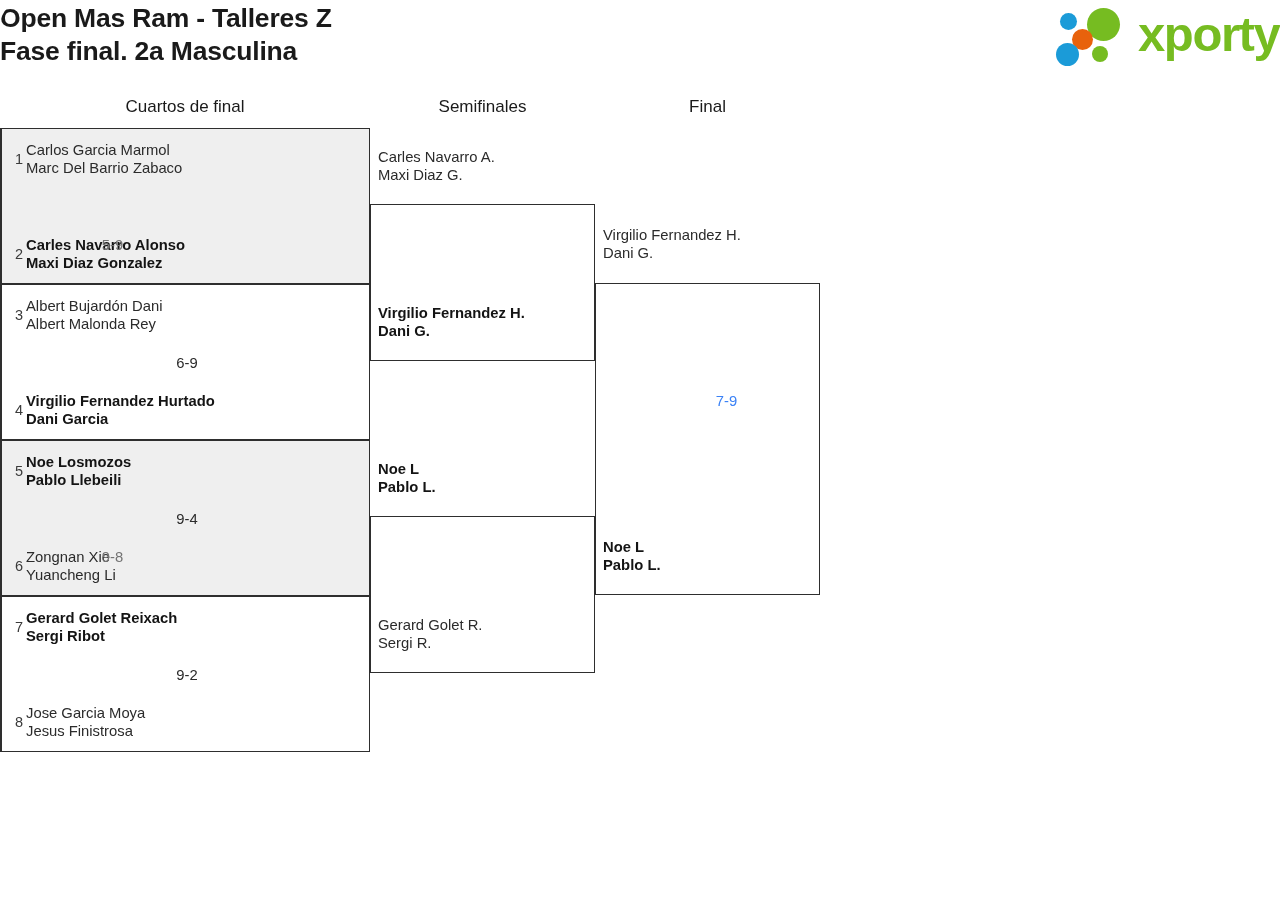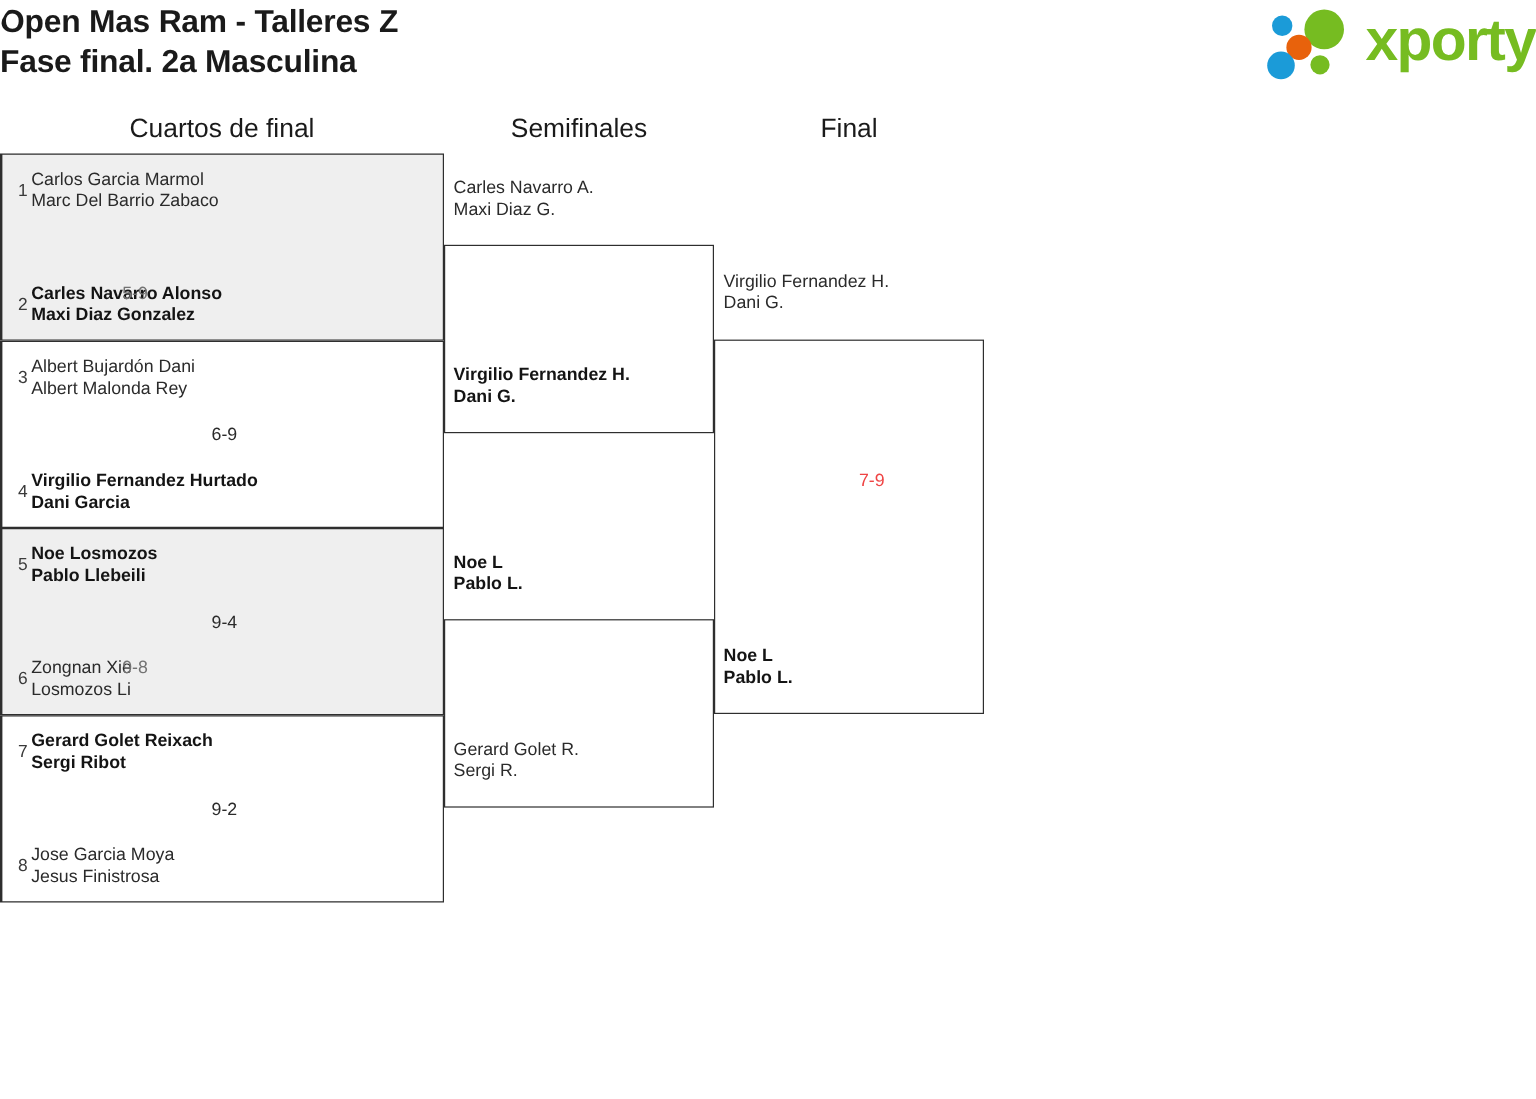--- a/index.html
+++ b/index.html
@@ -47,21 +47,21 @@
     font-size: 49px;
     font-weight: 700;
     color: #76bc21;
     letter-spacing: -1.4px;
     line-height: 62px;
   }
 
   
   .round-head {
     position: absolute;
-    font-size: 22px;
+    font-size: 17px;
     font-weight: 400;
     color: #1a1a1a;
     text-align: center;
     line-height: 22px;
     white-space: nowrap;
   }
   .rh-qf { left: 0px;   top: 96px; width: 370px; }
   .rh-sf { left: 370px; top: 96px; width: 225px; }
   .rh-f  { left: 595px; top: 96px; width: 225px; }
 
@@ -153,21 +153,21 @@
     width: 225px;
     border: 1px solid #2e2e2e;
     background: #ffffff;
   }
   .f-score {
     position: absolute;
     left: 595px;
     width: 263px;
     text-align: center;
     font-size: 14.8px;
-    color: #ef4444;
+    color: #3b82f6;
     line-height: 18px;
   }
 </style>
 </head>
 <body>
 
 <div id="page">
 
   <div class="title-block">
     <div class="title-line">Open Mas Ram - Talleres Z</div>
@@ -230,21 +230,21 @@
       <div class="names">
         <div class="pname">Noe Losmozos</div>
         <div class="pname">Pablo Llebeili</div>
       </div>
     </div>
     <div class="qf-score">9-4</div>
     <div class="qf-row bottom">
       <div class="seed">6</div>
       <div class="names">
         <div class="pname">Zongnan Xie</div>
-        <div class="pname">Losmozos Li</div>
+        <div class="pname">Yuancheng Li</div>
       </div>
     </div>
   </div>
 
   <div class="qf-block plain" style="top:596px;">
     <div class="qf-row top winner">
       <div class="seed">7</div>
       <div class="names">
         <div class="pname">Gerard Golet Reixach</div>
         <div class="pname">Sergi Ribot</div>

